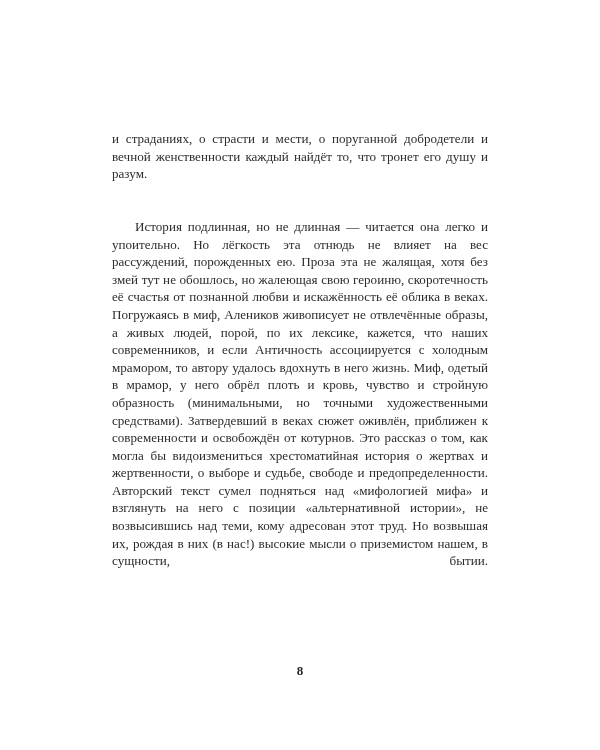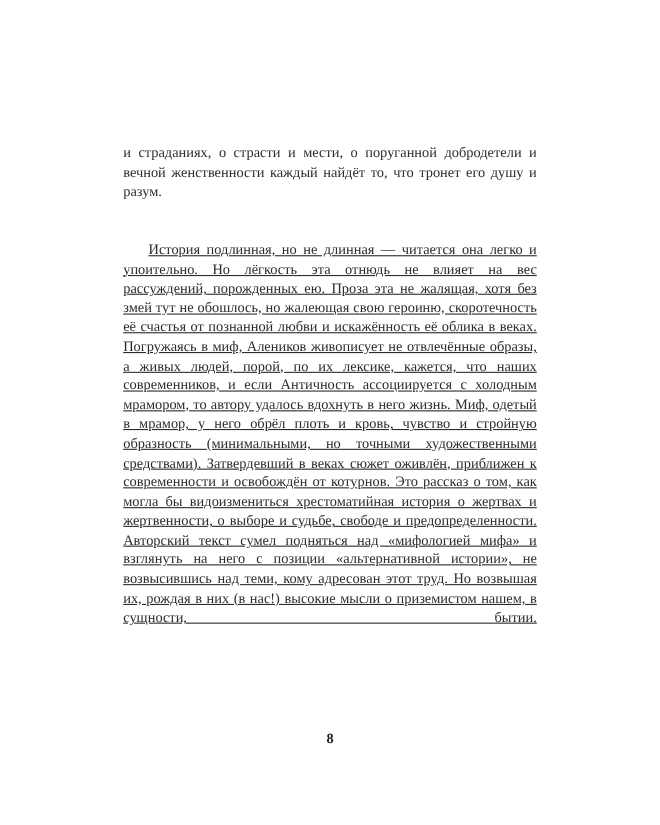--- a/index.html
+++ b/index.html
@@ -38,21 +38,20 @@
     text-justify: inter-word;
     font-size: 13.1px;
     line-height: 17.6px;
     letter-spacing: 0.0px;
     word-spacing: 0.2px;
     color: #2c2c2c;
   }
 
   .para + .para {
     margin-top: 17.6px;
-    text-decoration: underline;
   }
 
   .para.indent {
     text-indent: 23px;
   }
 
   
   .para::after {
     content: "";
     display: inline-block;

